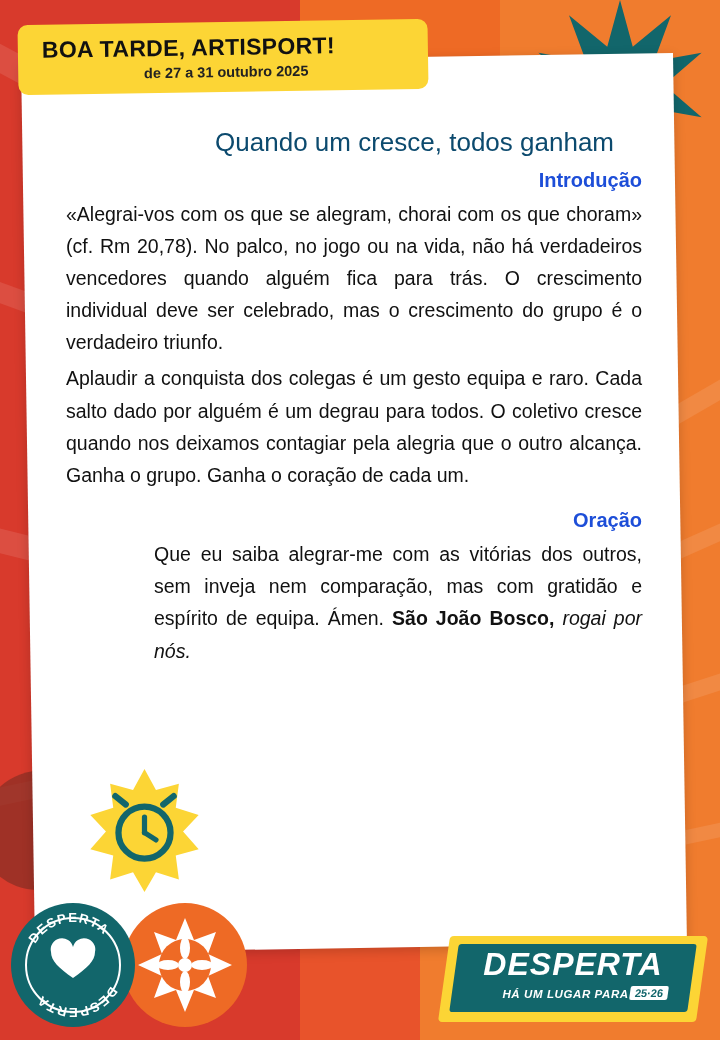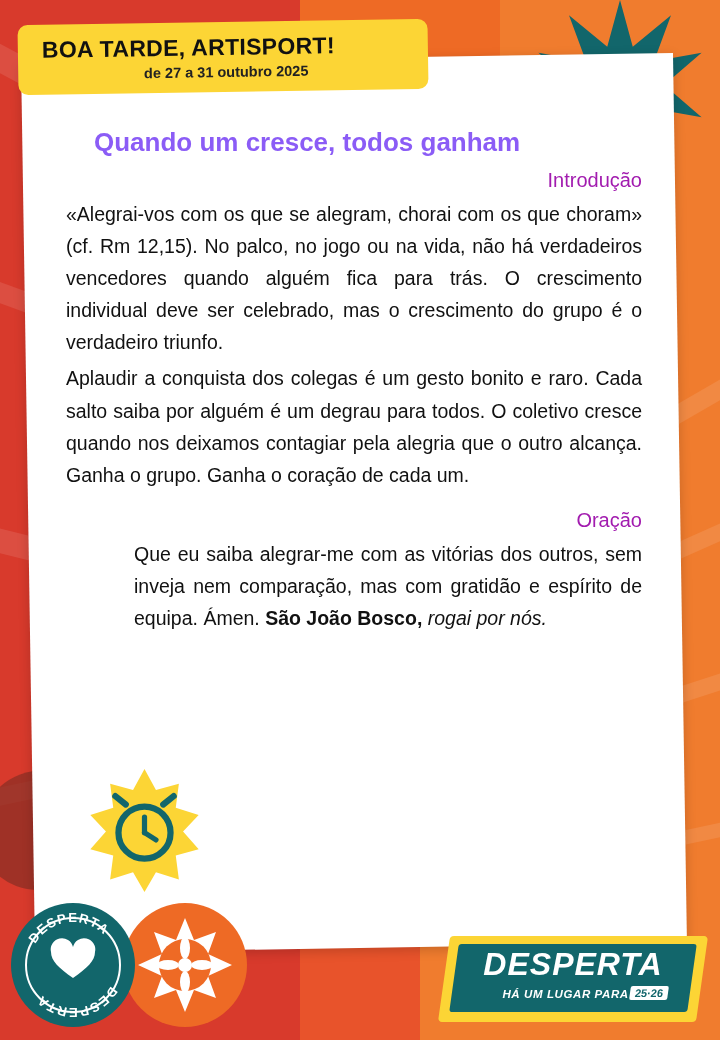--- a/index.html
+++ b/index.html
@@ -95,44 +95,44 @@
   }
   .banner-sub {
     font-size: 14.5px;
     font-weight: bold;
     color: #222;
     margin-top: 3px;
   }
 
   
   .doc-title {
-    text-align: left;
+    text-align: right;
     font-size: 26px;
-    font-weight: bold;
-    color: #8b5cf6;
+    font-weight: normal;
+    color: #0c4a6e;
     line-height: 1.25;
     margin: 6px 28px 10px 28px;
   }
   .section-label {
     text-align: right;
     font-size: 20px;
-    font-weight: normal;
-    color: #a21caf;
+    font-weight: bold;
+    color: #1d4ed8;
     margin: 8px 0 6px 0;
   }
   .para {
     font-size: 19.5px;
     line-height: 1.65;
     color: #111;
     text-align: justify;
     text-align-last: left;
     margin-bottom: 4px;
   }
   .para.indent-block {
-    margin-left: 68px;
+    margin-left: 88px;
   }
   .para.prayer { margin-top: 2px; }
   .bold { font-weight: bold; }
   .ital { font-style: italic; }
 
   
   .badge-sun {
     position: absolute; left: 82px; bottom: 148px;
     width: 125px; height: 125px; z-index: 6;
   }
@@ -207,23 +207,23 @@
   <svg class="star-burst" viewBox="0 0 200 200">
     <polygon fill="#12666b" points="100,0 115,55 160,18 140,72 196,62 152,100 196,138 140,128 160,182 115,145 100,200 85,145 40,182 60,128 4,138 48,100 4,62 60,72 40,18 85,55"></polygon>
   </svg>
 
   <div class="card">
     <div class="card-inner">
 
       <h1 class="doc-title">Quando um cresce, todos ganham</h1>
 
       <div class="section-label">Introdução</div>
-      <p class="para">«Alegrai-vos com os que se alegram, chorai com os que choram» (cf. Rm 12,15). No palco, no jogo ou na vida, não há verdadeiros vencedores quando alguém fica para trás. O crescimento individual deve ser celebrado, mas o crescimento do grupo é o verdadeiro triunfo.</p>
-
-      <p class="para">Aplaudir a conquista dos colegas é um gesto bonito e raro. Cada salto saiba por alguém é um degrau para todos. O coletivo cresce quando nos deixamos contagiar pela alegria que o outro alcança. Ganha o grupo. Ganha o coração de cada um.</p>
+      <p class="para">«Alegrai-vos com os que se alegram, chorai com os que choram» (cf. Rm 20,78). No palco, no jogo ou na vida, não há verdadeiros vencedores quando alguém fica para trás. O crescimento individual deve ser celebrado, mas o crescimento do grupo é o verdadeiro triunfo.</p>
+
+      <p class="para">Aplaudir a conquista dos colegas é um gesto equipa e raro. Cada salto dado por alguém é um degrau para todos. O coletivo cresce quando nos deixamos contagiar pela alegria que o outro alcança. Ganha o grupo. Ganha o coração de cada um.</p>
 
       <div class="section-label" style="margin-top:18px">Oração</div>
       <p class="para prayer indent-block"><span>Que eu saiba alegrar-me com as vitórias dos outros, sem inveja nem comparação, mas com gratidão e espírito de equipa. Ámen. </span><span class="bold">São João Bosco,</span><span class="ital"> rogai por nós.</span></p>
 
     </div>
   </div>
 
   <div class="banner">
     <div class="banner-title">BOA TARDE, ARTISPORT!</div>
     <div class="banner-sub">de 27 a 31 outubro 2025</div>

